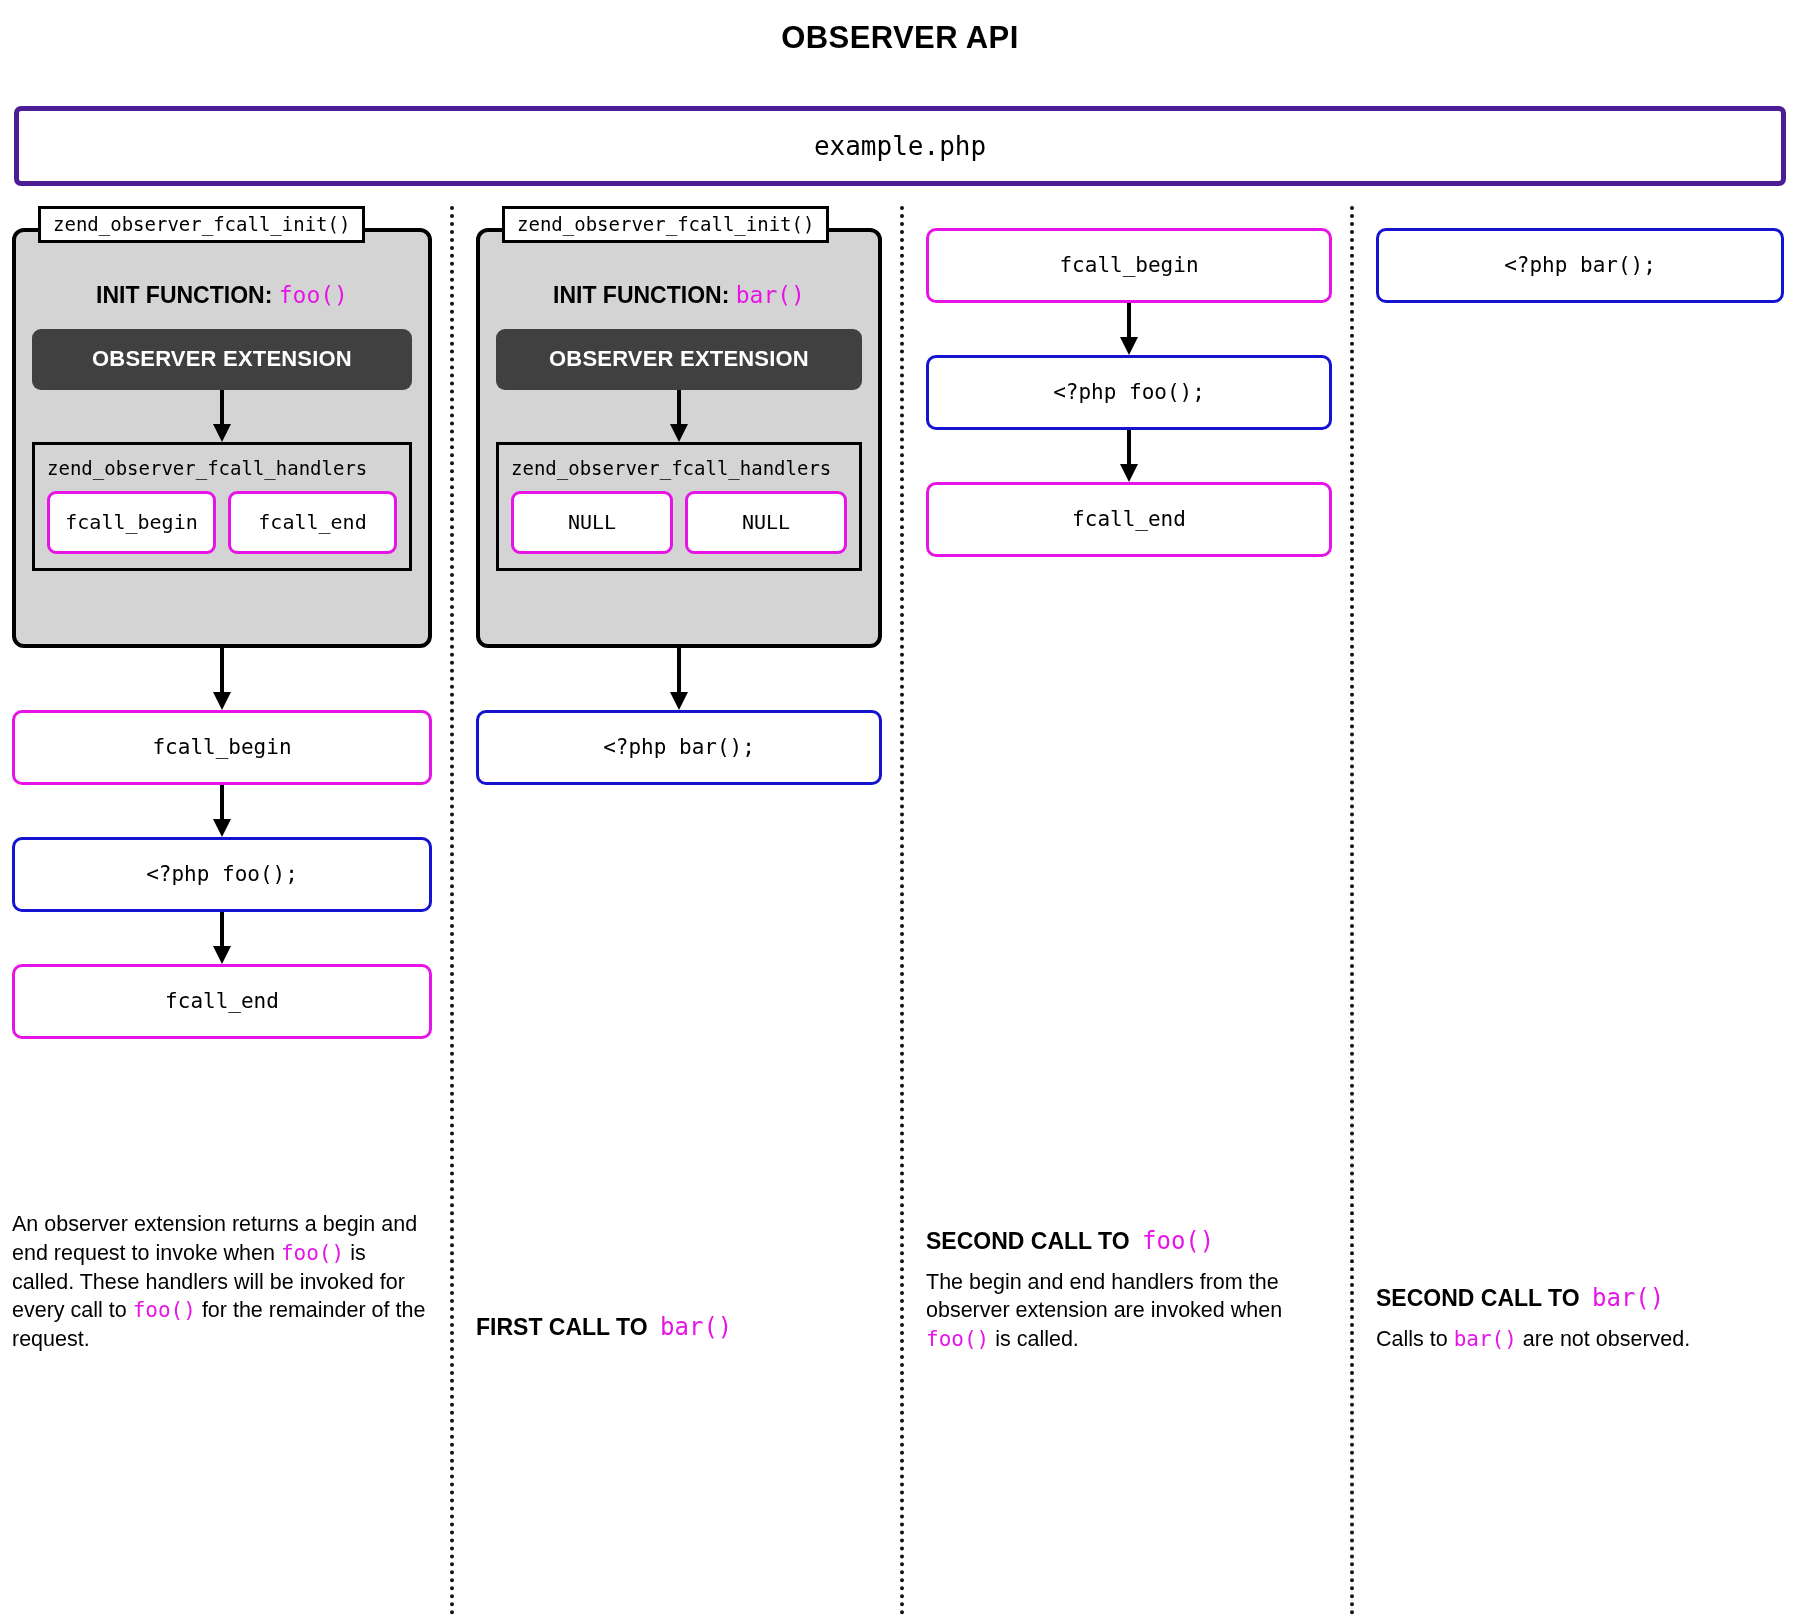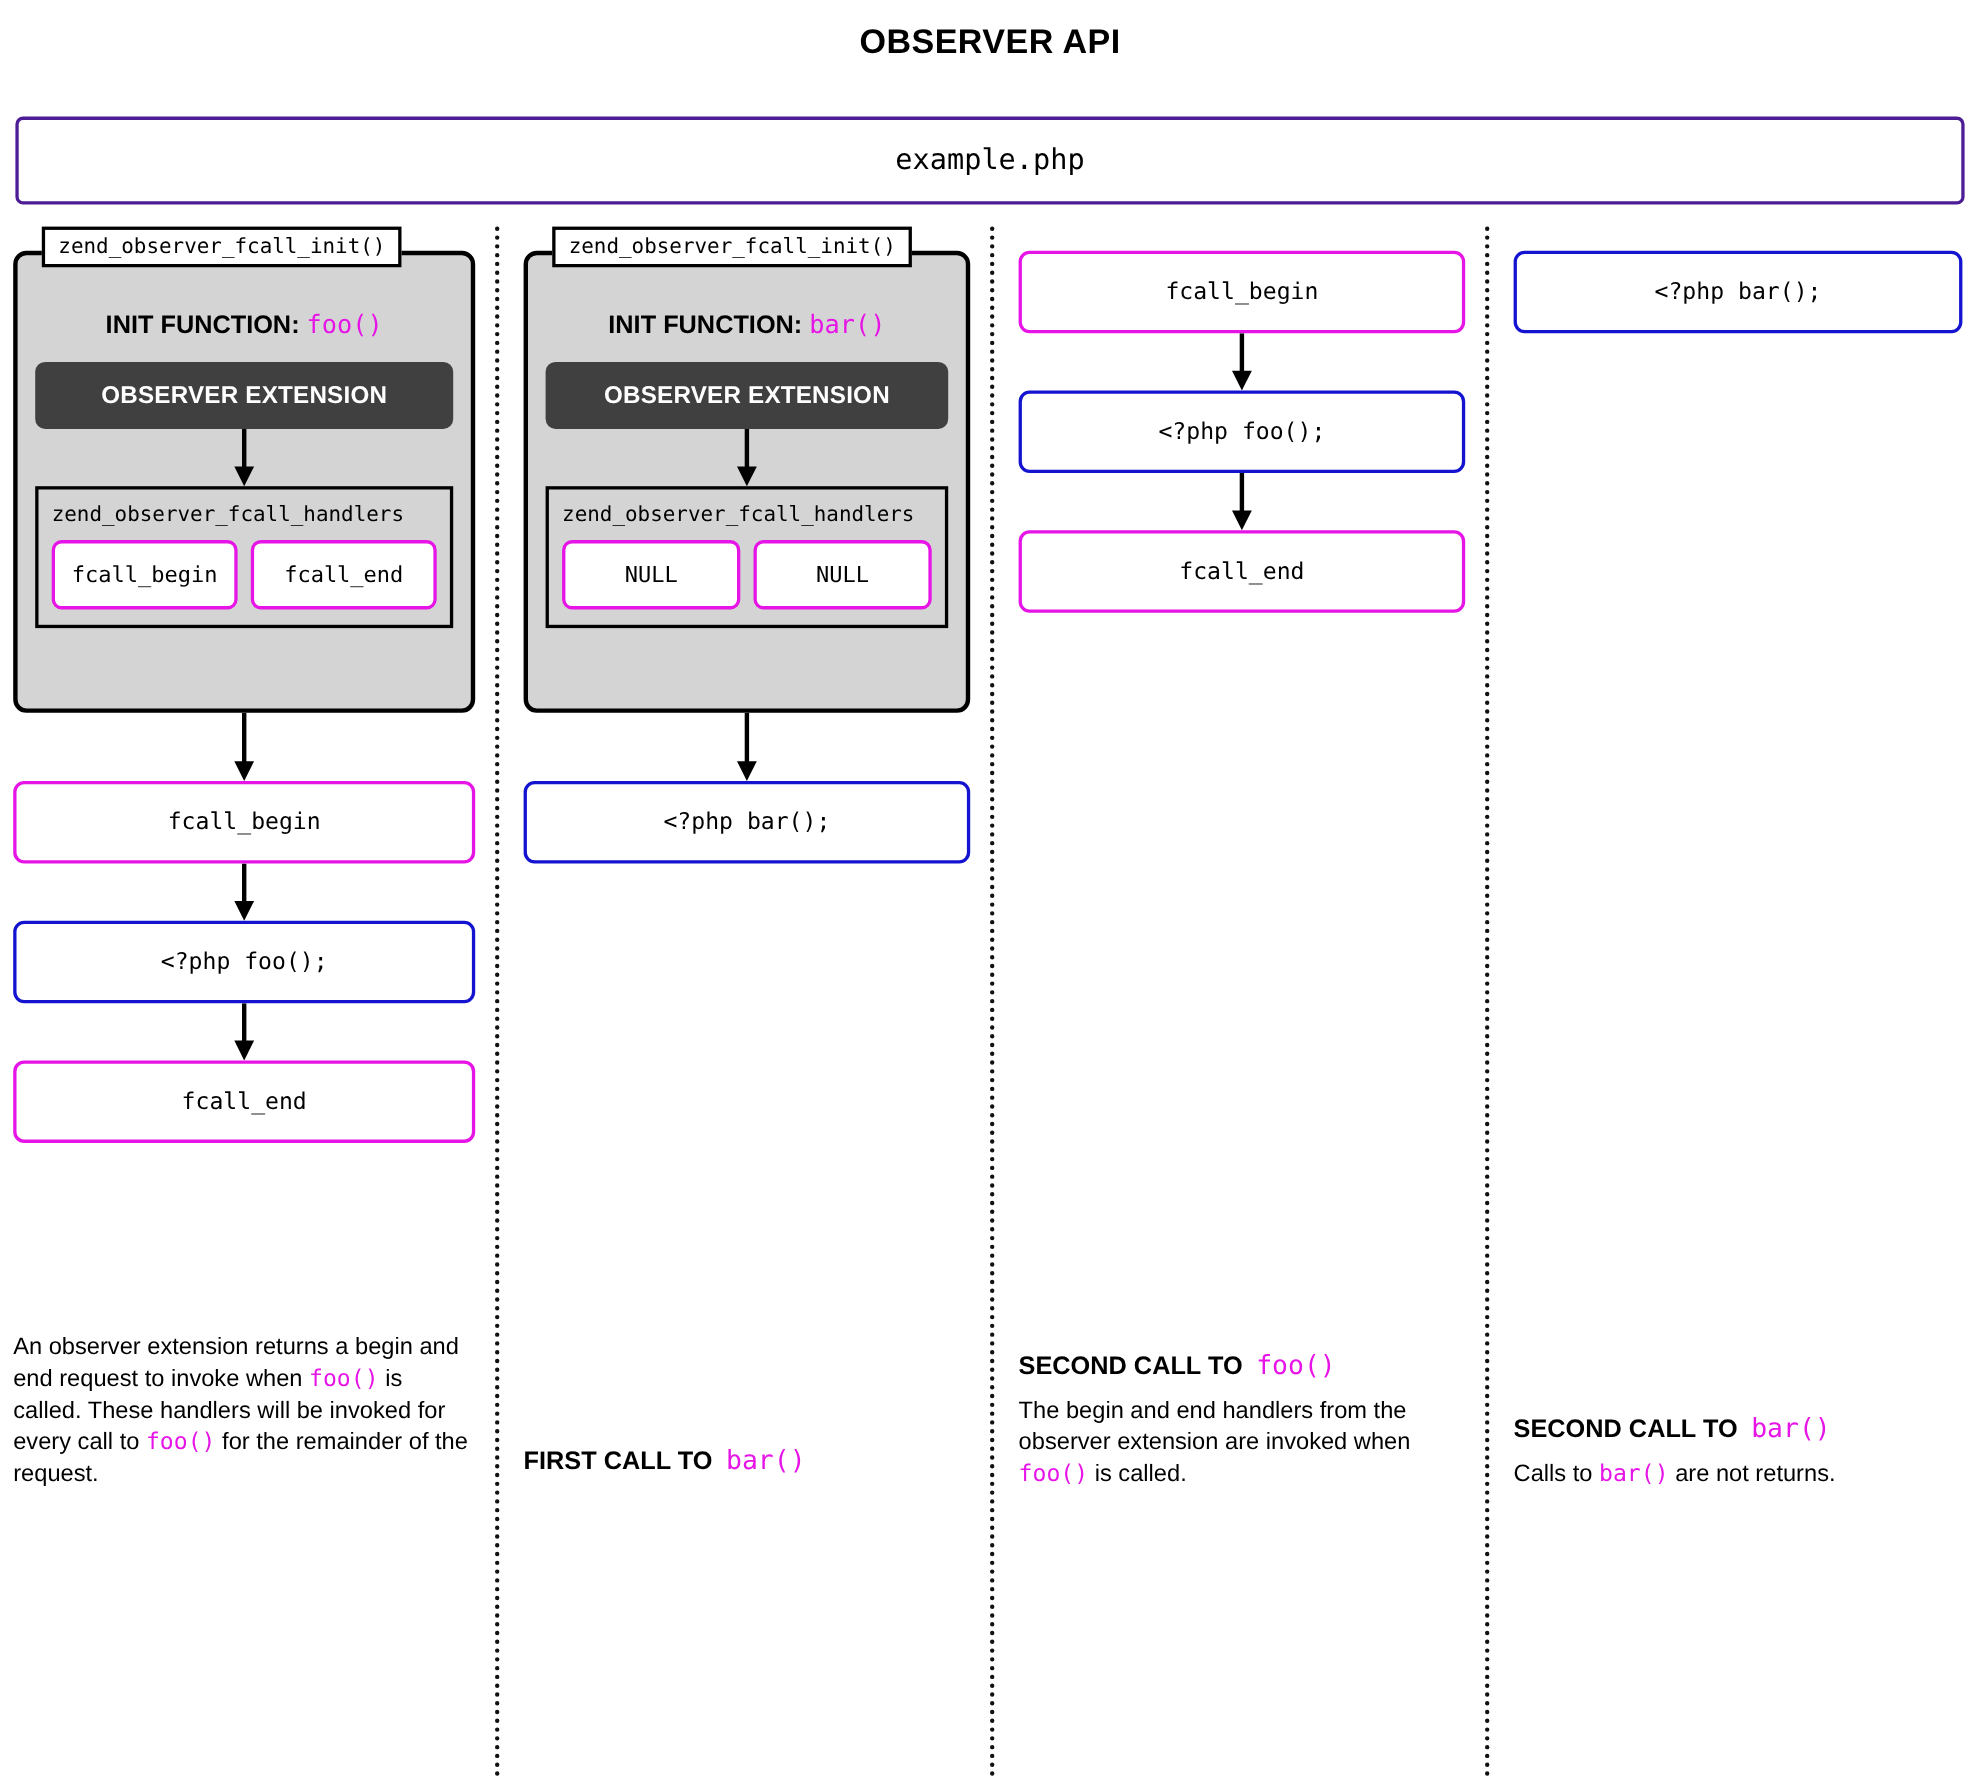--- a/index.html
+++ b/index.html
@@ -27,21 +27,21 @@
   }
 
   
   .file-banner {
     position: absolute;
     left: 14px;
     top: 106px;
     width: 1772px;
     height: 80px;
     box-sizing: border-box;
-    border: 3px solid #4c1d95;
+    border: 5px solid #4c1d95;
     border-radius: 7px;
     display: flex;
     align-items: center;
     justify-content: center;
     font-family: "DejaVu Sans Mono", monospace;
     font-size: 26px;
     background: #fff;
   }
 
   
@@ -328,17 +328,17 @@
   <div class="col">
     <div class="col-inner" style="padding-top:22px;">
       <div class="flow-box blue">&lt;?php bar();</div>
     </div>
 
     <div class="caption" style="bottom:262px;">
       <div class="caption-title">
         <span>SECOND CALL TO</span>
         <span class="mono-pink">bar()</span>
       </div>
-      <div class="caption-body"><span>Calls to </span><span class="mono-pink">bar()</span><span> are not returns.</span></div>
+      <div class="caption-body"><span>Calls to </span><span class="mono-pink">bar()</span><span> are not observed.</span></div>
     </div>
   </div>
 
 </div>
 
 </body></html>

